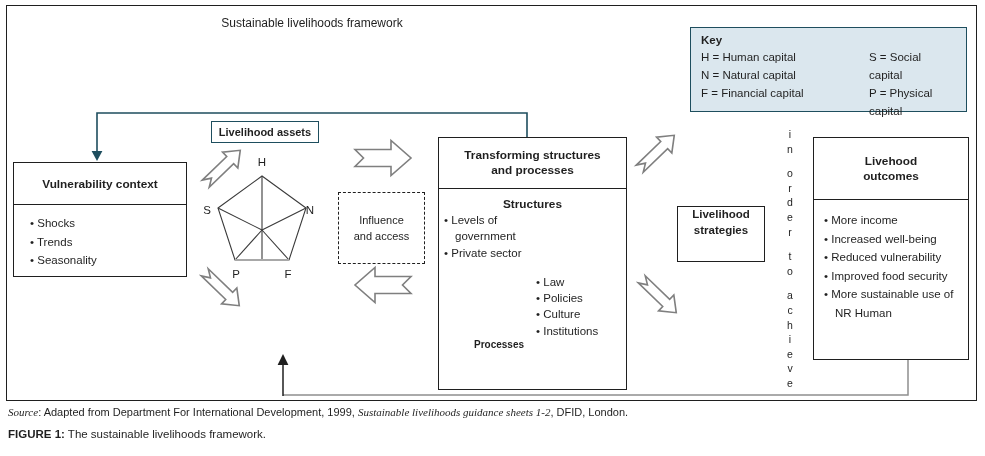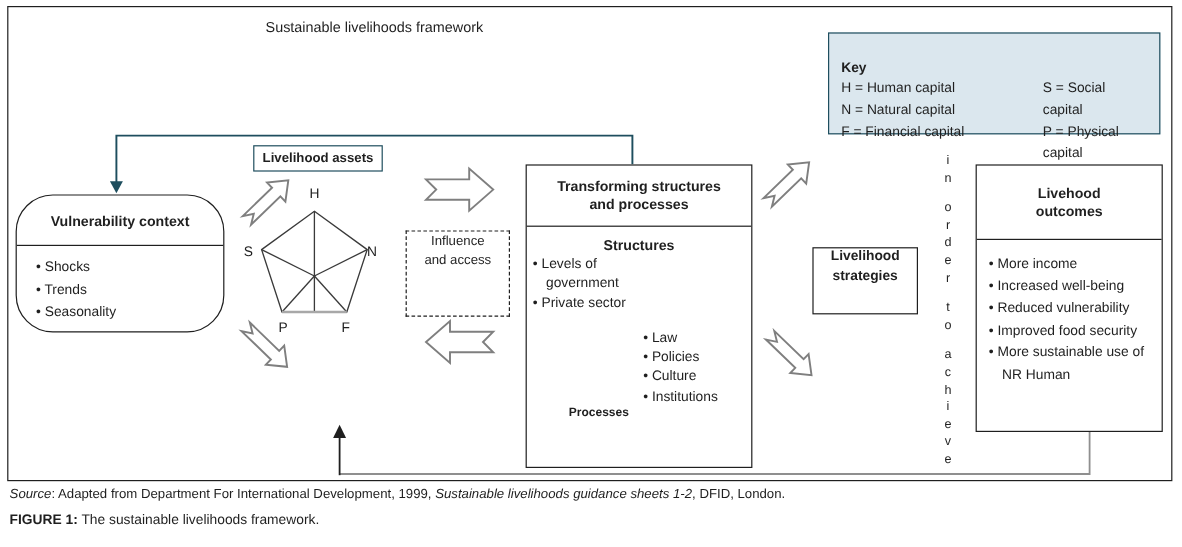--- a/index.html
+++ b/index.html
@@ -15,41 +15,41 @@
     font-family:"Liberation Sans","DejaVu Sans",sans-serif;color:var(--ink);
     overflow:hidden;
   }
   .abs{position:absolute;}
   
   #outer-frame{left:6px;top:5px;width:969px;height:394px;border:1.5px solid #1f1f1f;}
   
   #diagram-title{left:162px;top:16px;width:300px;text-align:center;font-weight:normal;font-size:12px;}
   
   #key-box{left:690px;top:27px;width:277px;height:85px;background:var(--keybg);
-    border:1.6px solid var(--teal);box-sizing:border-box;padding:23px 10px 0 10px;font-size:11.5px;}
+    border:1.6px solid var(--teal);box-sizing:border-box;padding:6px 10px 0 10px;font-size:11.5px;}
   #key-box .key-title{font-weight:bold;margin-bottom:2px;}
   #key-cols{display:flex;gap:32px;}
   #key-col-left{width:156px;line-height:18px;}
   #key-col-right{line-height:18px;}
   
   .frame{border:1.3px solid #1f1f1f;box-sizing:border-box;background:#ffffff;}
   
-  #vulnerability-box{left:13px;top:162px;width:174px;height:115px;border-radius:31px;}
+  #vulnerability-box{left:13px;top:162px;width:174px;height:115px;}
   #vulnerability-title{height:41px;border-bottom:1.2px solid #1f1f1f;display:flex;align-items:center;justify-content:center;font-weight:bold;font-size:11.8px;}
   ul.blist{list-style:none;margin:0;padding:9px 4px 0 16px;font-size:11.5px;}
   ul.blist li{padding-left:11px;text-indent:-11px;line-height:18.5px;}
   ul.blist li::before{content:"• ";}
   
   #assets-label{left:211px;top:121px;width:108px;height:22px;border:1.6px solid var(--teal);
     box-sizing:border-box;display:flex;align-items:center;justify-content:center;
     font-weight:bold;font-size:11px;background:#fff;}
   .pent-label{font-size:11.5px;width:14px;text-align:center;}
   
   #influence-box{left:338px;top:192px;width:87px;height:72px;border:1.4px dashed #1f1f1f;
-    box-sizing:border-box;display:flex;align-items:flex-start;justify-content:center;text-align:center;}
+    box-sizing:border-box;display:flex;align-items:center;justify-content:center;text-align:center;}
   #influence-box span{display:block;width:62px;font-size:11px;line-height:16px;}
   
   #transforming-box{left:438px;top:137px;width:189px;height:253px;}
   #transforming-title{height:50px;border-bottom:1.2px solid #1f1f1f;display:flex;align-items:center;justify-content:center;text-align:center;}
   #transforming-title span{display:block;width:150px;font-weight:bold;font-size:11.8px;line-height:15px;}
   #structures-heading{left:438px;top:197px;width:189px;text-align:center;font-weight:bold;font-size:11.8px;}
   #structures-list{left:440px;top:213px;width:104px;}
   #structures-list li{line-height:15.5px;margin-bottom:2px;}
   #processes-list{left:536px;top:274px;width:90px;padding-left:8px;}
   #processes-list li{line-height:16.2px;}
@@ -61,21 +61,21 @@
   #connector-text{left:782px;top:127px;width:16px;font-size:10.5px;}
   #connector-text div{height:14.6px;line-height:14.6px;text-align:center;}
   #connector-text div.gap{height:10px;}
   
   #outcomes-box{left:813px;top:137px;width:156px;height:223px;}
   #outcomes-title{height:61px;border-bottom:1.2px solid #1f1f1f;display:flex;align-items:center;justify-content:center;text-align:center;}
   #outcomes-title span{display:block;width:70px;font-weight:bold;font-size:11.8px;line-height:15px;}
   #outcomes-list{padding-top:11px;padding-left:10px;}
   
   #source-line{left:8px;top:406px;width:970px;font-size:11px;}
-  #source-line .it{font-style:italic;}
+  #source-line .it{font-style:italic;font-family:Liberation Serif, serif;}
   #figure-line{left:8px;top:428px;width:970px;font-size:11.5px;}
   #figure-line .b{font-weight:bold;}
   
   #overlay{left:0;top:0;width:985px;height:456px;pointer-events:none;}
   .teal-stroke{stroke:var(--teal);stroke-width:1.6;fill:none;}
   .teal-fill{fill:var(--teal);stroke:none;}
   .gray-stroke{stroke:var(--gray);stroke-width:1.5;fill:none;}
   .ink-stroke{stroke:#1f1f1f;stroke-width:1.5;fill:none;}
   .ink-fill{fill:#1f1f1f;stroke:none;}
   .pent-stroke{stroke:#3a3a3a;stroke-width:1.1;fill:none;}

